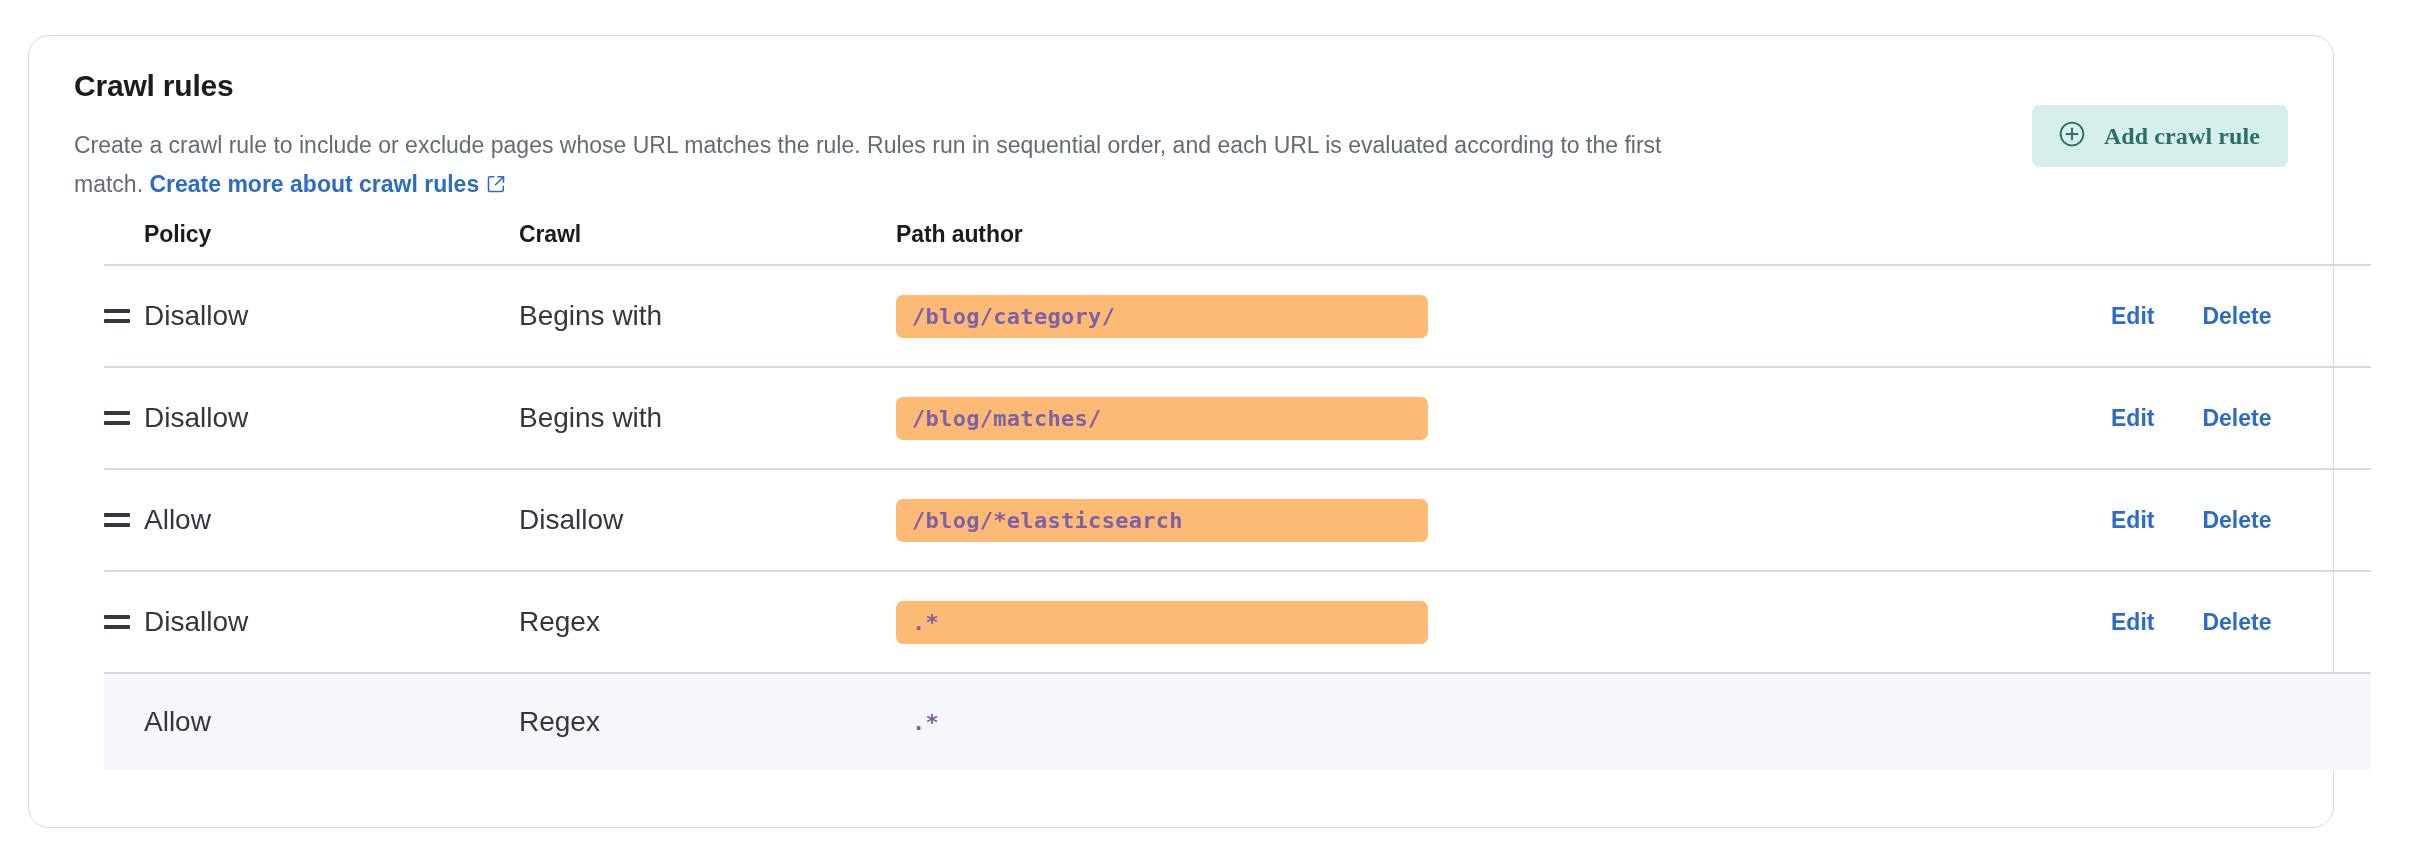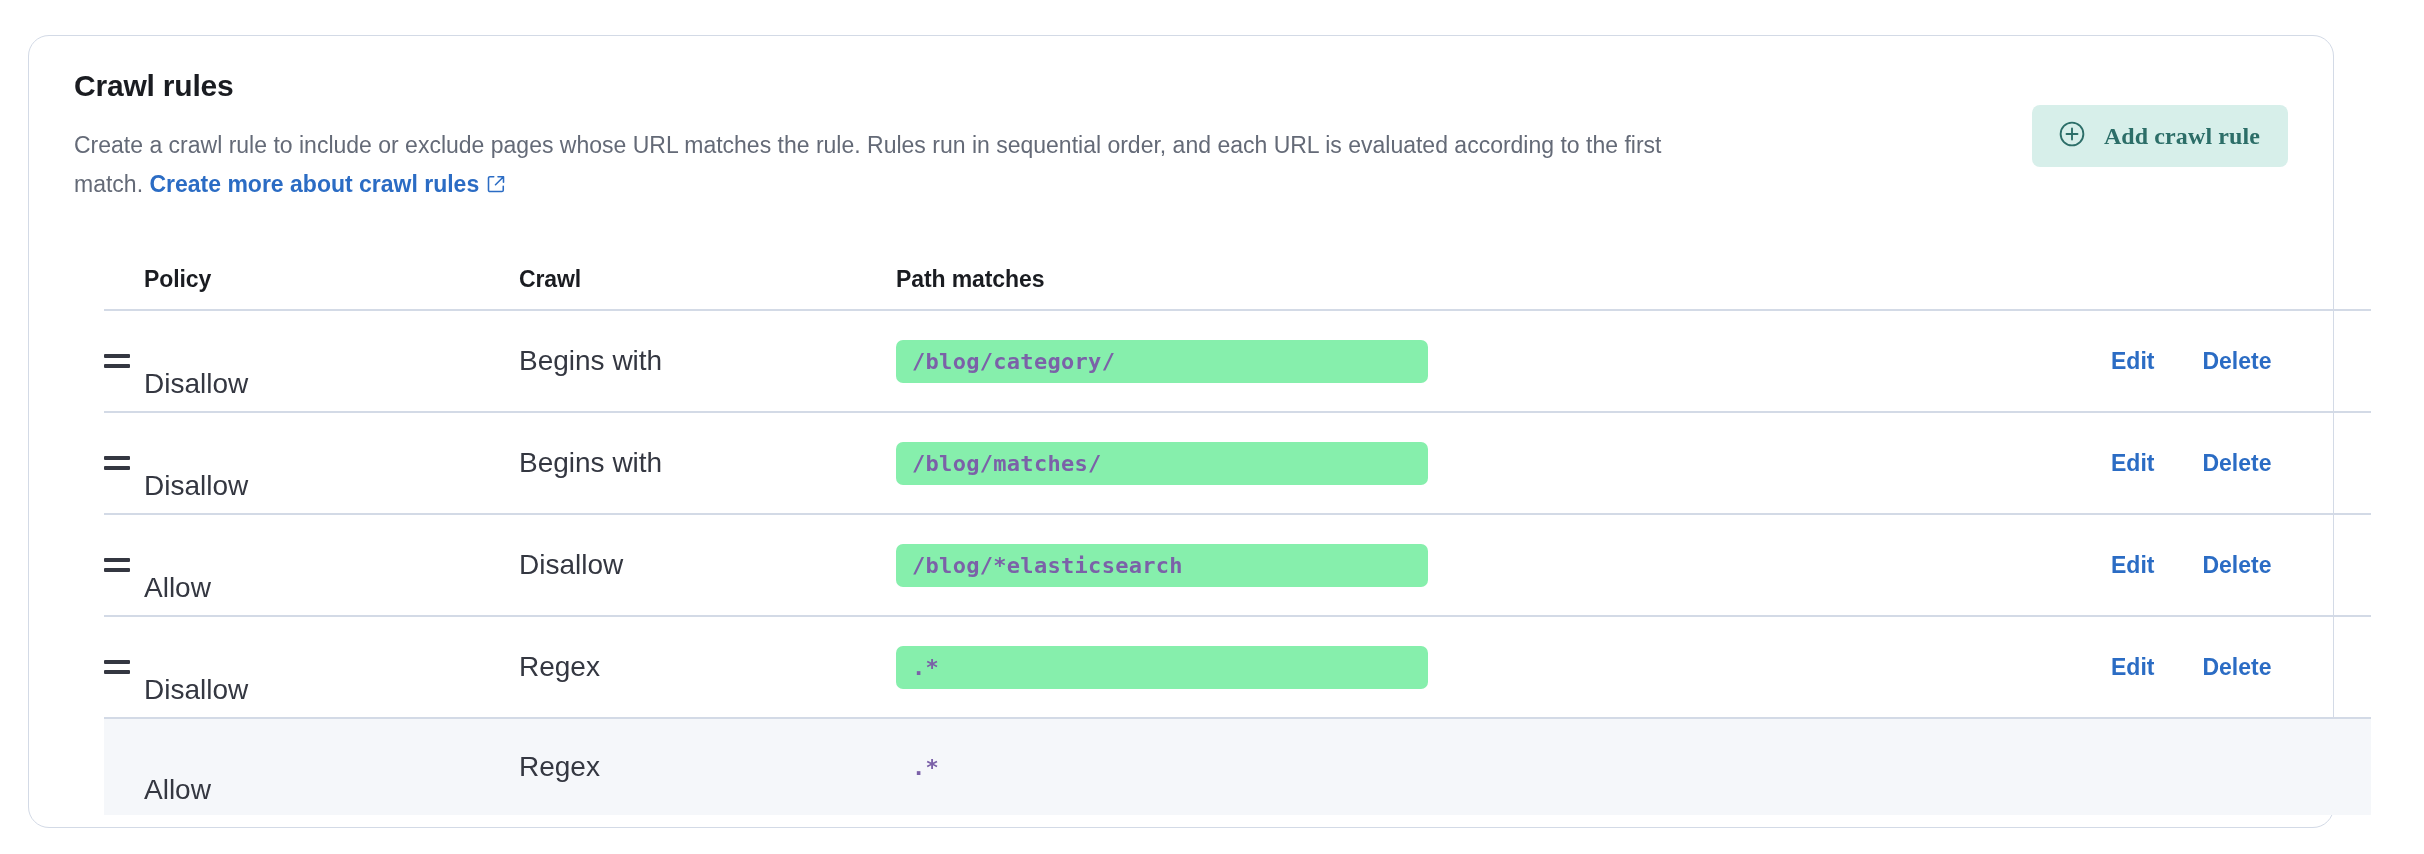--- a/index.html
+++ b/index.html
@@ -111,21 +111,21 @@
     border-bottom: 2px solid #d3dae6;
   }
   .th {
     font-size: 23px;
     font-weight: 700;
     color: #1a1c21;
     letter-spacing: -0.1px;
   }
 
   .col-handle  { flex: 0 0 40px; }
-  .col-policy  { flex: 0 0 375px; margin-top: 45px; }
+  .col-policy  { flex: 0 0 375px; }
   .col-rule    { flex: 0 0 377px; }
   .col-path    { flex: 1 1 auto; }
   .col-actions { flex: 0 0 260px; }
 
   .trow {
     display: flex;
     align-items: center;
     height: 102px;
     border-bottom: 2px solid #d3dae6;
     box-sizing: border-box;
@@ -152,21 +152,21 @@
   }
 
   .cell-text {
     font-size: 28px;
     color: #343741;
     font-weight: 400;
   }
 
   .path-pill {
     display: inline-block;
-    background: #86efac;
+    background: #fdba74;
     border-radius: 7px;
     padding: 9px 16px;
     width: 532px;
     box-sizing: border-box;
   }
   .path-pill.bare {
     background: transparent;
   }
   .path-code {
     font-family: "DejaVu Sans Mono", "Liberation Mono", monospace;
@@ -212,21 +212,21 @@
         </span>
         <span class="add-btn-label">Add crawl rule</span>
       </button>
     </div>
 
     <div class="table">
       <div class="thead">
         <div class="col-handle"></div>
         <div class="col-policy th">Policy</div>
         <div class="col-rule th">Crawl</div>
-        <div class="col-path th">Path matches</div>
+        <div class="col-path th">Path author</div>
         <div class="col-actions"></div>
       </div>
       <div id="rows-container">
           <div class="trow">
             <div class="col-handle">
               <div class="grip">
                 <span></span>
                 <span></span>
               </div>
             </div>

